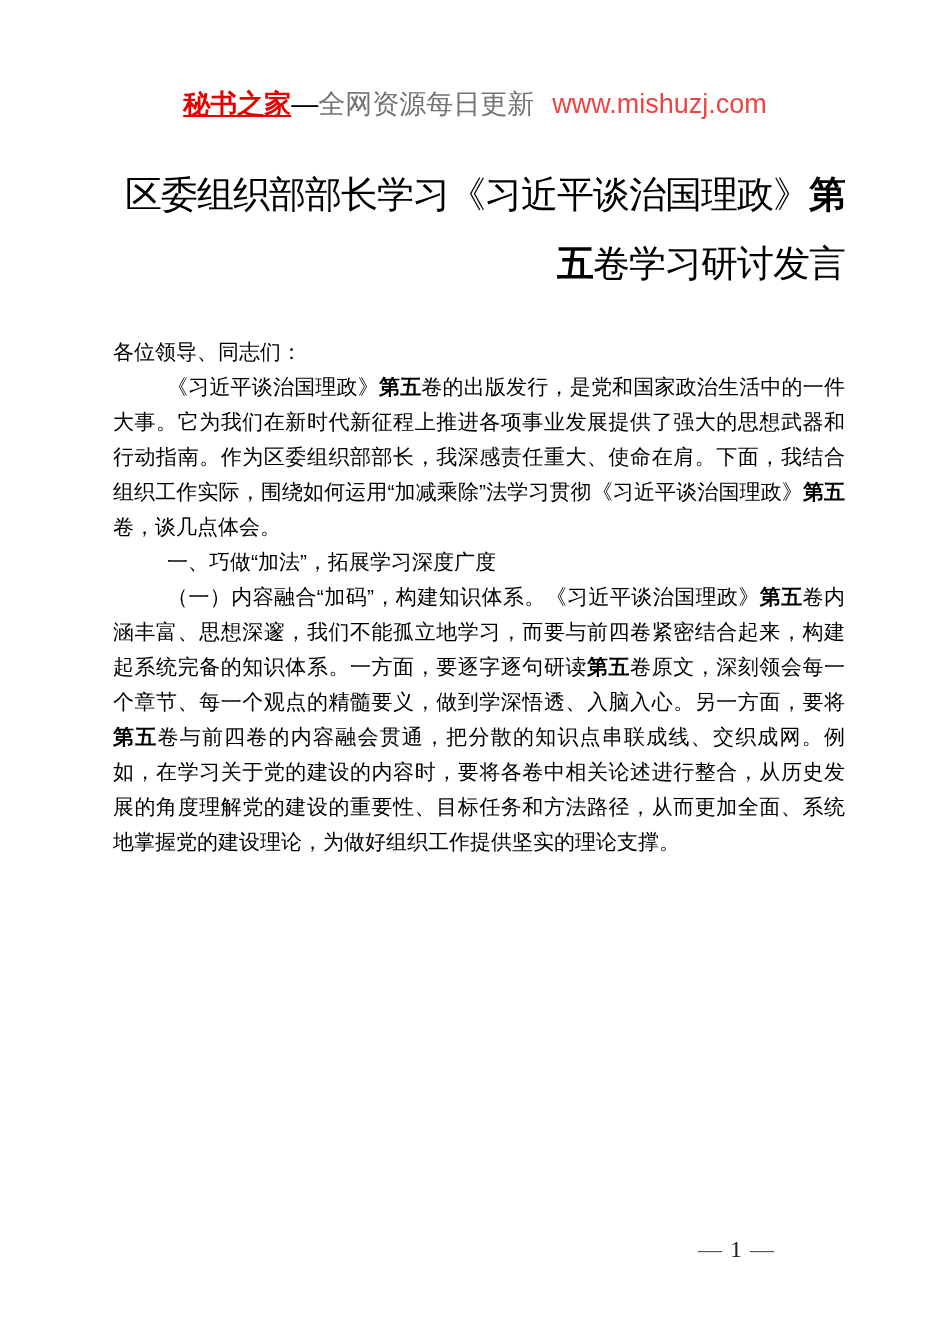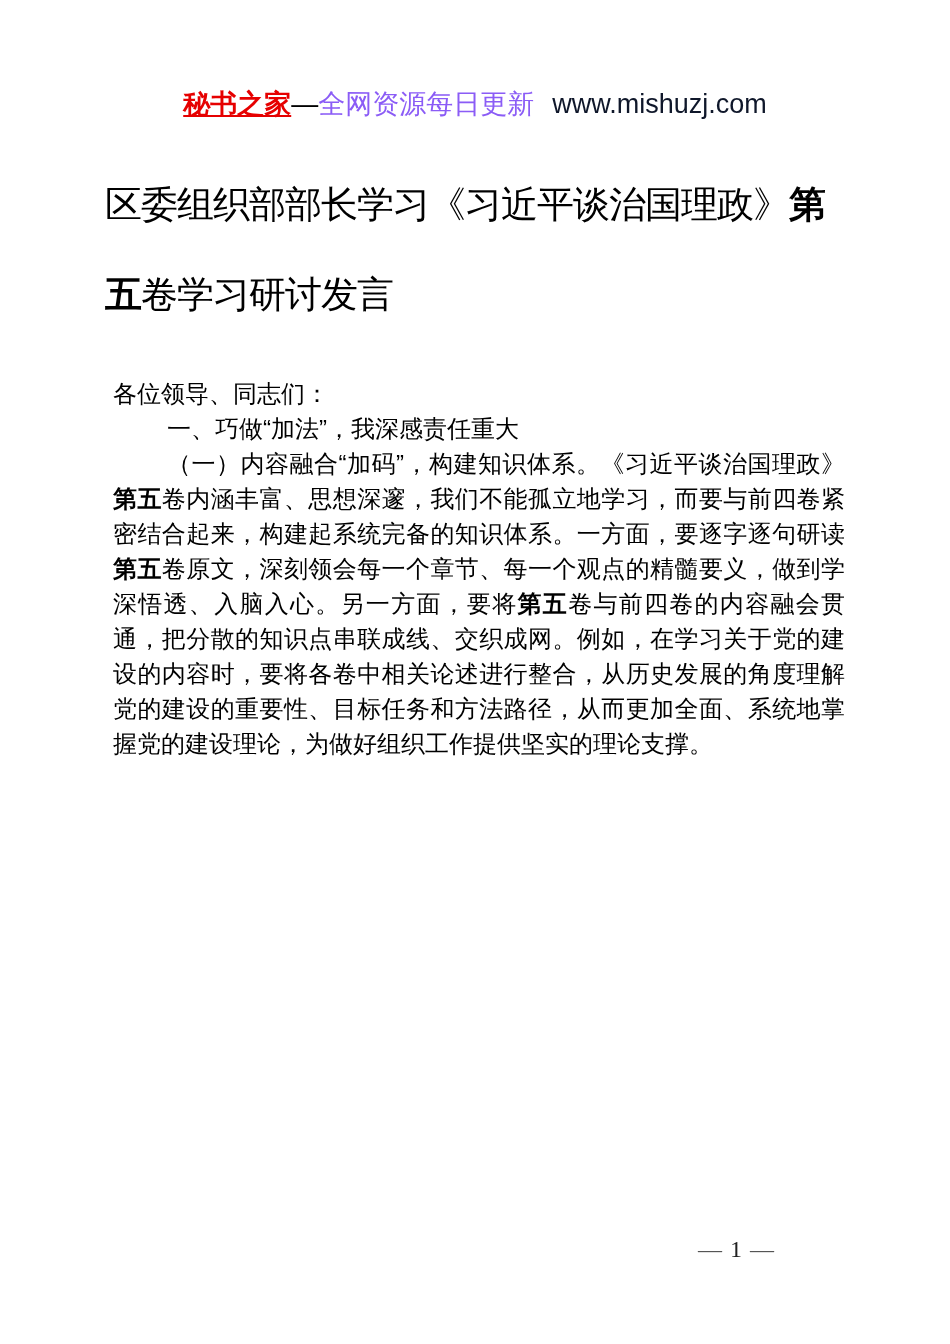--- a/index.html
+++ b/index.html
@@ -13,35 +13,35 @@
   }
   .site-header {
     padding-top: 88px;
     text-align: center;
     font-size: 27px;
     line-height: 32px;
     white-space: nowrap;
   }
   .site-name { color: #e60000; font-weight: 700; text-decoration: underline; }
   .site-sep { color: #000000; }
-  .site-tagline { color: #8b5cf6; }
-  .site-url { color: #0f172a; text-decoration: none; margin-left: 18px; }
+  .site-tagline { color: #737373; }
+  .site-url { color: #ef4444; text-decoration: none; margin-left: 18px; }
   .doc-title {
     width: 740px;
     margin: 40px auto 0 auto;
-    text-align: left;
+    text-align: right;
     font-size: 37px;
-    line-height: 90px;
+    line-height: 69px;
     font-weight: 400;
     letter-spacing: -1px;
   }
   .doc-body {
     width: 732px;
     margin: 36px 0 0 113px;
-    font-size: 24px;
+    font-size: 21px;
     line-height: 35px;
     text-align: justify;
     text-justify: inter-ideograph;
   }
   .para { margin: 0; padding: 0; }
   .para.indent { text-indent: 54px; }
   .bold { font-weight: 700; }
   .page-footer {
     position: absolute;
     top: 1236px;
@@ -58,17 +58,18 @@
 <body>
 
 <div class="site-header">
   <span class="site-name">秘书之家</span><span class="site-sep">—</span><span class="site-tagline">全网资源每日更新</span><a class="site-url" href="#">www.mishuzj.com</a>
 </div>
 
 <h1 class="doc-title" id="doc-title"><span>区委组织部部长学习《习近平谈治国理政》</span><span class="bold">第五</span><span>卷学习研讨发言</span></h1>
 
 <div class="doc-body" id="doc-body">
     <p class="para"><span>各位领导、同志们：</span></p>
-    <p class="para indent"><span>一、巧做“加法”，我深感责任重大</span></p>
+    <p class="para indent"><span>《习近平谈治国理政》</span><span class="bold">第五</span><span>卷的出版发行，是党和国家政治生活中的一件大事。它为我们在新时代新征程上推进各项事业发展提供了强大的思想武器和行动指南。作为区委组织部部长，我深感责任重大、使命在肩。下面，我结合组织工作实际，围绕如何运用“加减乘除”法学习贯彻《习近平谈治国理政》</span><span class="bold">第五</span><span>卷，谈几点体会。</span></p>
+    <p class="para indent"><span>一、巧做“加法”，拓展学习深度广度</span></p>
     <p class="para indent"><span>（一）内容融合“加码”，构建知识体系。《习近平谈治国理政》</span><span class="bold">第五</span><span>卷内涵丰富、思想深邃，我们不能孤立地学习，而要与前四卷紧密结合起来，构建起系统完备的知识体系。一方面，要逐字逐句研读</span><span class="bold">第五</span><span>卷原文，深刻领会每一个章节、每一个观点的精髓要义，做到学深悟透、入脑入心。另一方面，要将</span><span class="bold">第五</span><span>卷与前四卷的内容融会贯通，把分散的知识点串联成线、交织成网。例如，在学习关于党的建设的内容时，要将各卷中相关论述进行整合，从历史发展的角度理解党的建设的重要性、目标任务和方法路径，从而更加全面、系统地掌握党的建设理论，为做好组织工作提供坚实的理论支撑。</span></p>
   </div>
 
 <div class="page-footer"><span class="dash">—</span> <span>1</span> <span class="dash">—</span></div>
 
 </body></html>

